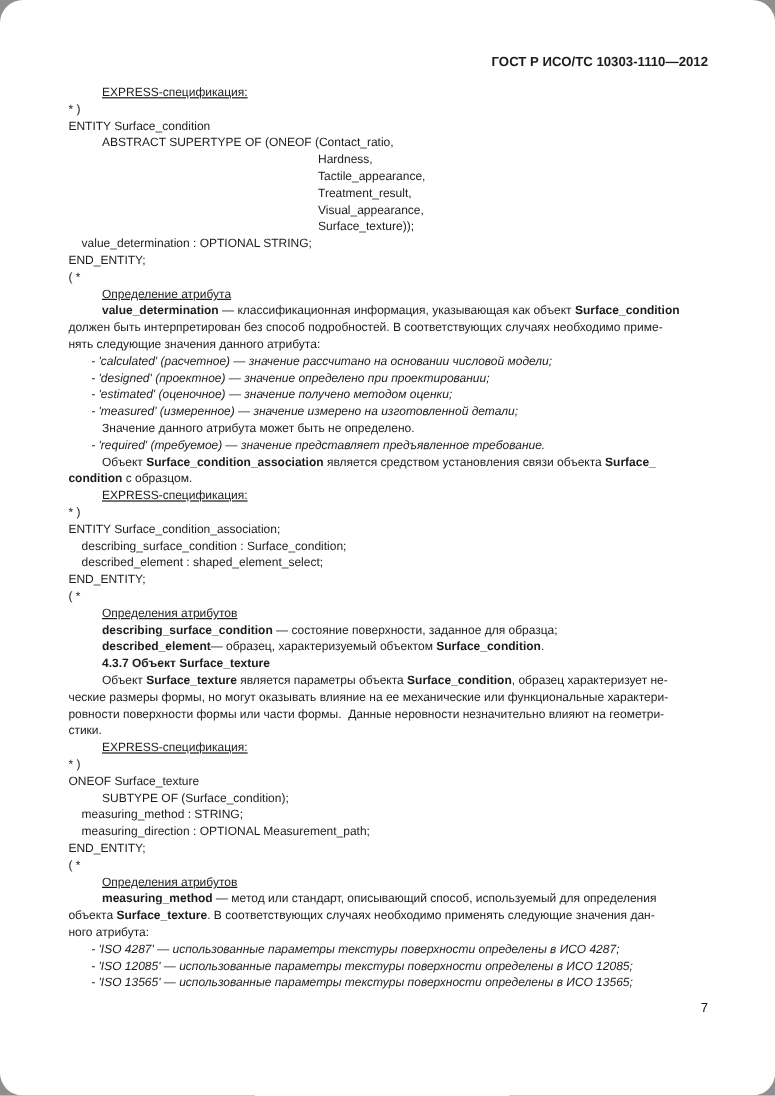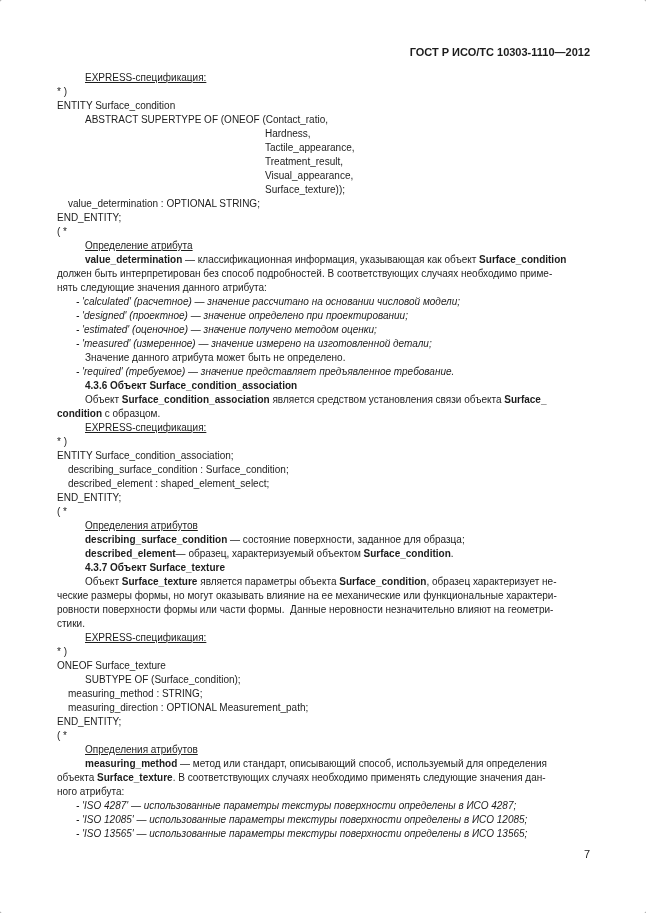--- a/index.html
+++ b/index.html
@@ -5,21 +5,21 @@
   html, body { margin: 0; padding: 0; }
   body {
     width: 646px; height: 913px;
     background: #8f8f8f;
     font-family: "Liberation Sans", "DejaVu Sans", sans-serif;
   }
   .page {
     width: 646px; height: 913px;
     box-sizing: border-box;
     background: #ffffff;
-    border-radius: 2px;
+    border-radius: 19px;
     padding: 46px 56px 0 57px;
     overflow: hidden;
     color: #1c1c1c;
   }
   .header {
     text-align: right;
     font-weight: bold;
     font-size: 11px;
     line-height: 13px;
   }
@@ -68,21 +68,20 @@
       <div class="line indent-3"><span class="u">Определение атрибута</span></div>
       <div class="line indent-3"><span class="b">value_determination</span><span> — классификационная информация, указывающая как объект </span><span class="b">Surface_condition</span></div>
       <div class="line indent-0"><span>должен быть интерпретирован без способ подробностей. В соответствующих случаях необходимо приме-</span></div>
       <div class="line indent-0"><span>нять следующие значения данного атрибута:</span></div>
       <div class="line indent-2"><span>- 'calculated' (расчетное) — значение рассчитано на основании числовой модели;</span></div>
       <div class="line indent-2"><span>- 'designed' (проектное) — значение определено при проектировании;</span></div>
       <div class="line indent-2"><span>- 'estimated' (оценочное) — значение получено методом оценки;</span></div>
       <div class="line indent-2"><span>- 'measured' (измеренное) — значение измерено на изготовленной детали;</span></div>
       <div class="line indent-3"><span>Значение данного атрибута может быть не определено.</span></div>
       <div class="line indent-2"><span>- 'required' (требуемое) — значение представляет предъявленное требование.</span></div>
-      <div class="line indent-3"><span class="b">4.3.6 Объект Surface_condition_association</span></div>
       <div class="line indent-3"><span>Объект </span><span class="b">Surface_condition_association</span><span> является средством установления связи объекта </span><span class="b">Surface_</span></div>
       <div class="line indent-0"><span class="b">condition</span><span> с образцом.</span></div>
       <div class="line indent-3"><span class="u">EXPRESS-спецификация:</span></div>
       <div class="line indent-0"><span>* )</span></div>
       <div class="line indent-0"><span>ENTITY Surface_condition_association;</span></div>
       <div class="line indent-1"><span>describing_surface_condition : Surface_condition;</span></div>
       <div class="line indent-1"><span>described_element : shaped_element_select;</span></div>
       <div class="line indent-0"><span>END_ENTITY;</span></div>
       <div class="line indent-0"><span>( *</span></div>
       <div class="line indent-3"><span class="u">Определения атрибутов</span></div>

